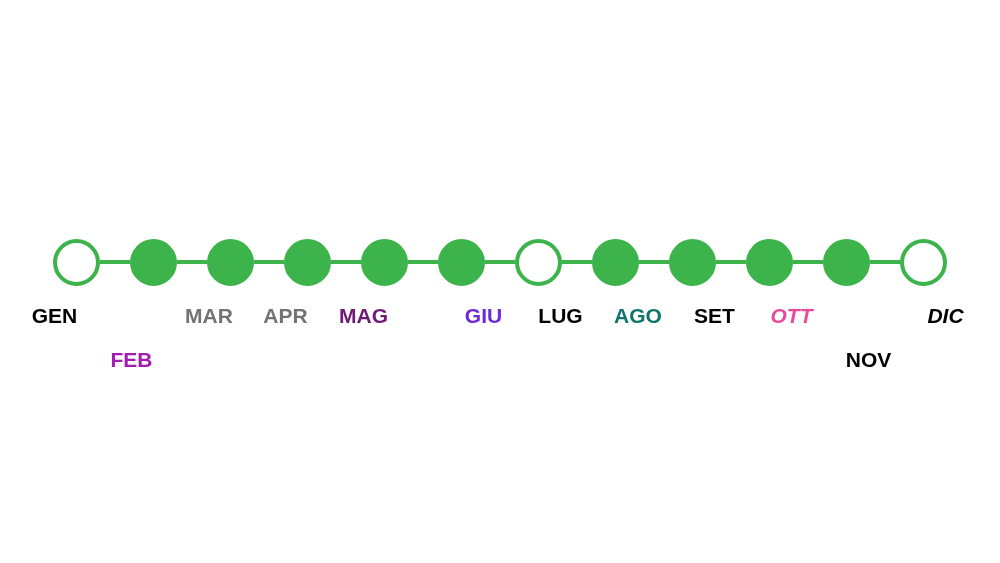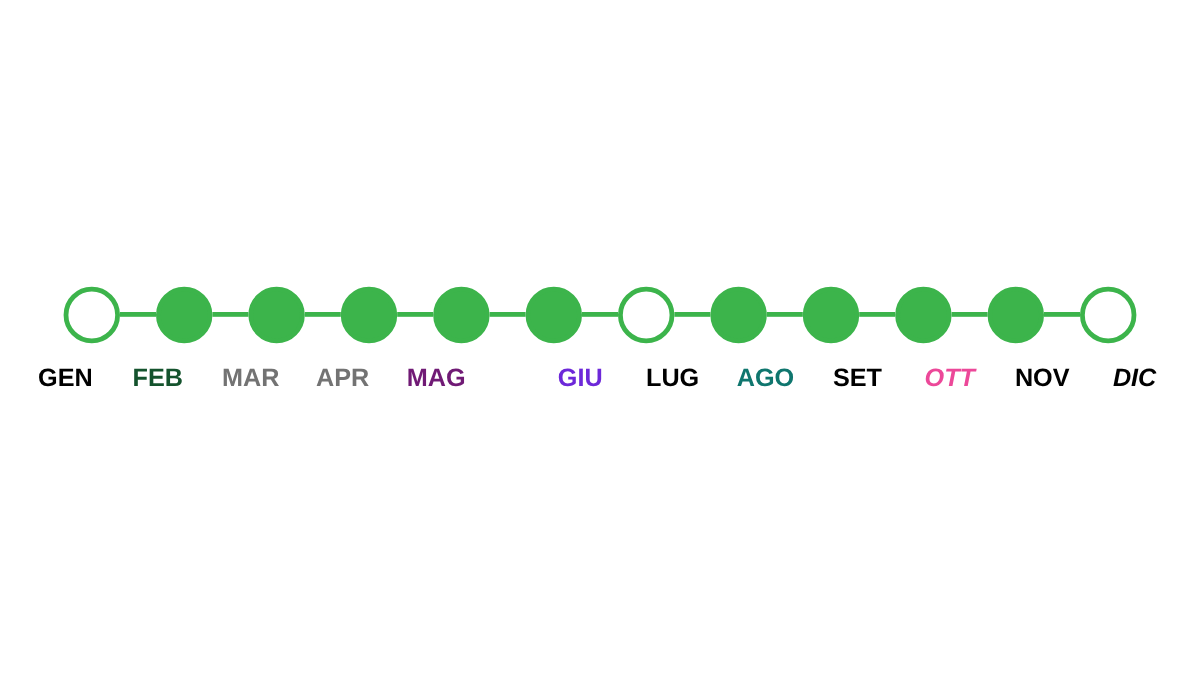--- a/index.html
+++ b/index.html
@@ -129,21 +129,21 @@
 
     <div class="timeline-node is-hollow" aria-label="DIC" style="border-color: rgb(60, 180, 75); background: rgb(255, 255, 255);"></div>
 
   </div>
 
   <div id="timeline-labels">
 
     <div class="timeline-label" style="color: rgb(0, 0, 0);">GEN</div>
     <div class="label-gap"></div>
 
-    <div class="timeline-label" style="color: #14532d;">FEB</div>
+    <div class="timeline-label" style="color: #a21caf; margin-top: 44px;">FEB</div>
     <div class="label-gap"></div>
 
     <div class="timeline-label" style="color: #737373;">MAR</div>
     <div class="label-gap"></div>
 
     <div class="timeline-label" style="color: #737373;">APR</div>
     <div class="label-gap"></div>
 
     <div class="timeline-label" style="color: #701a75;">MAG</div>
     <div class="label-gap"></div>
@@ -156,20 +156,20 @@
 
     <div class="timeline-label" style="color: #0f766e;">AGO</div>
     <div class="label-gap"></div>
 
     <div class="timeline-label" style="color: rgb(0, 0, 0); text-align: center;">SET</div>
     <div class="label-gap"></div>
 
     <div class="timeline-label" style="color: #ec4899; font-style: italic;">OTT</div>
     <div class="label-gap"></div>
 
-    <div class="timeline-label" style="color: rgb(0, 0, 0);">NOV</div>
+    <div class="timeline-label" style="color: rgb(0, 0, 0); margin-top: 44px;">NOV</div>
     <div class="label-gap"></div>
 
     <div class="timeline-label" style="color: rgb(0, 0, 0); font-style: italic;">DIC</div>
 
   </div>
 
 </div>
 
 </body></html>

